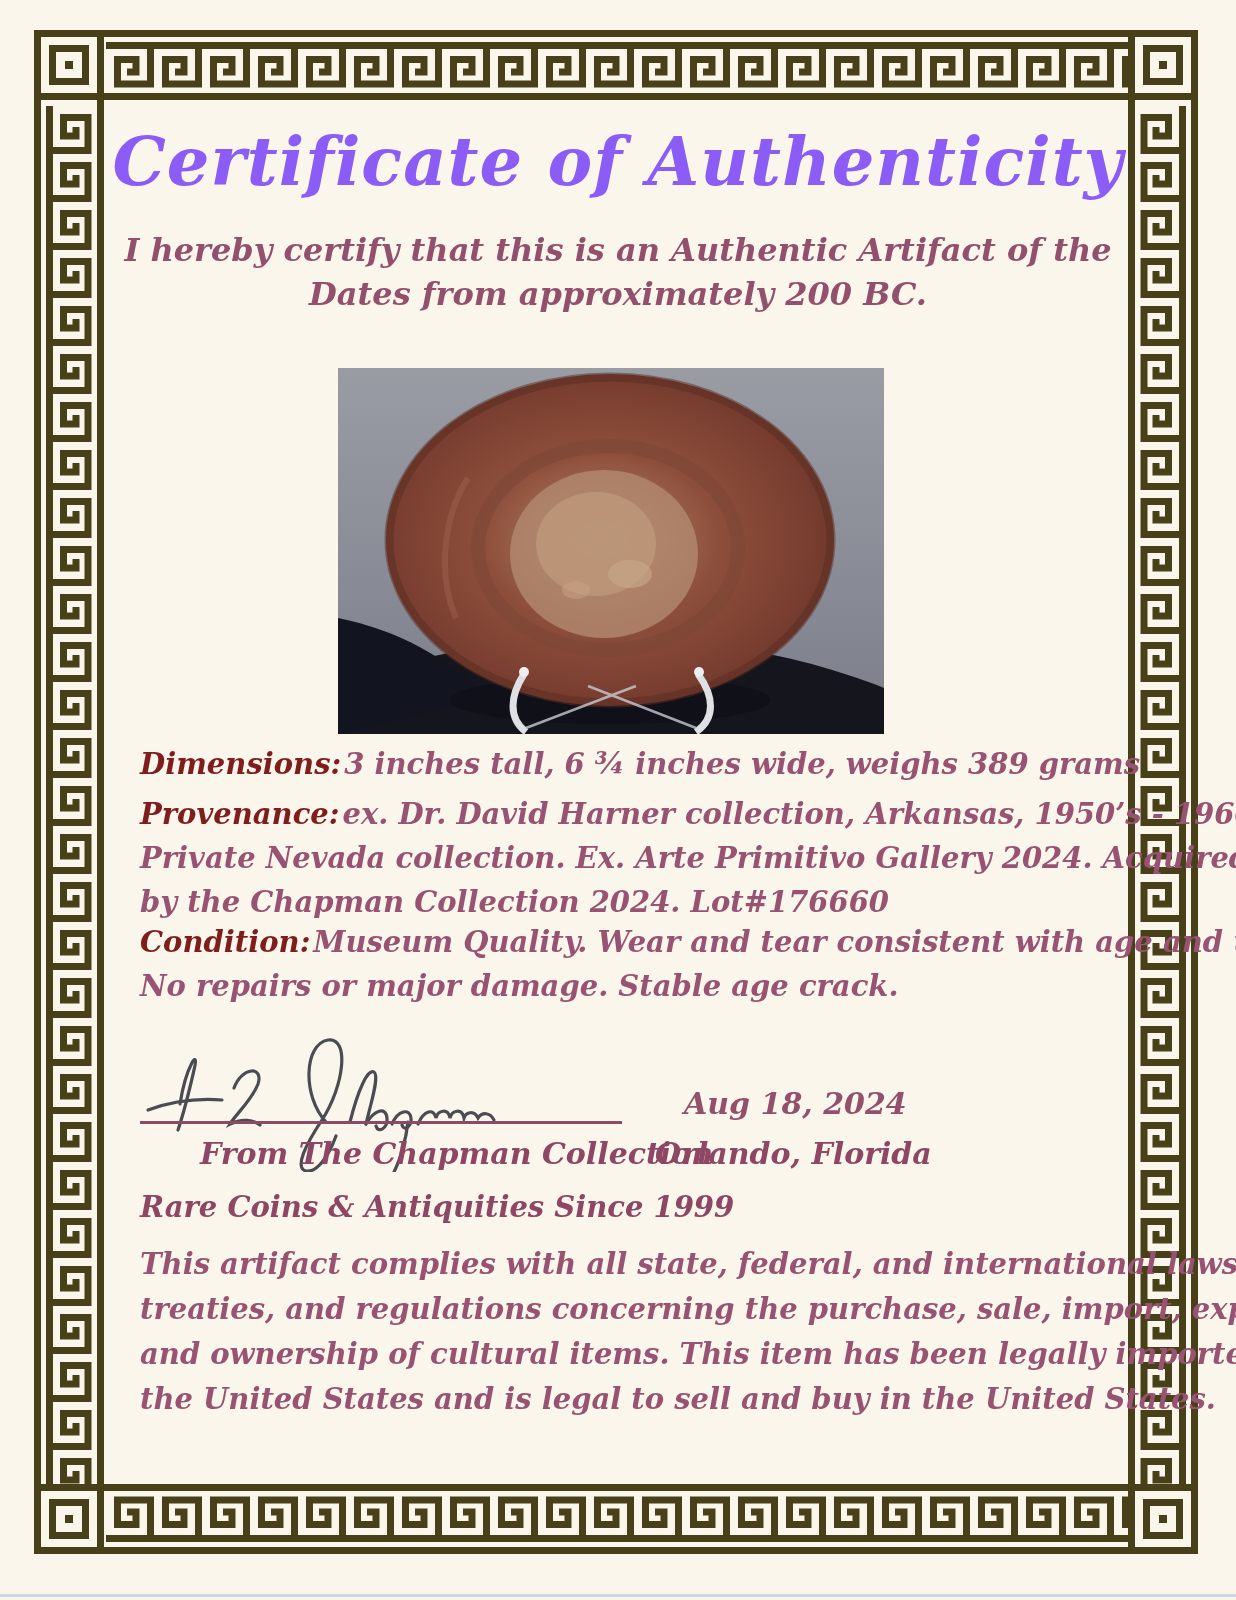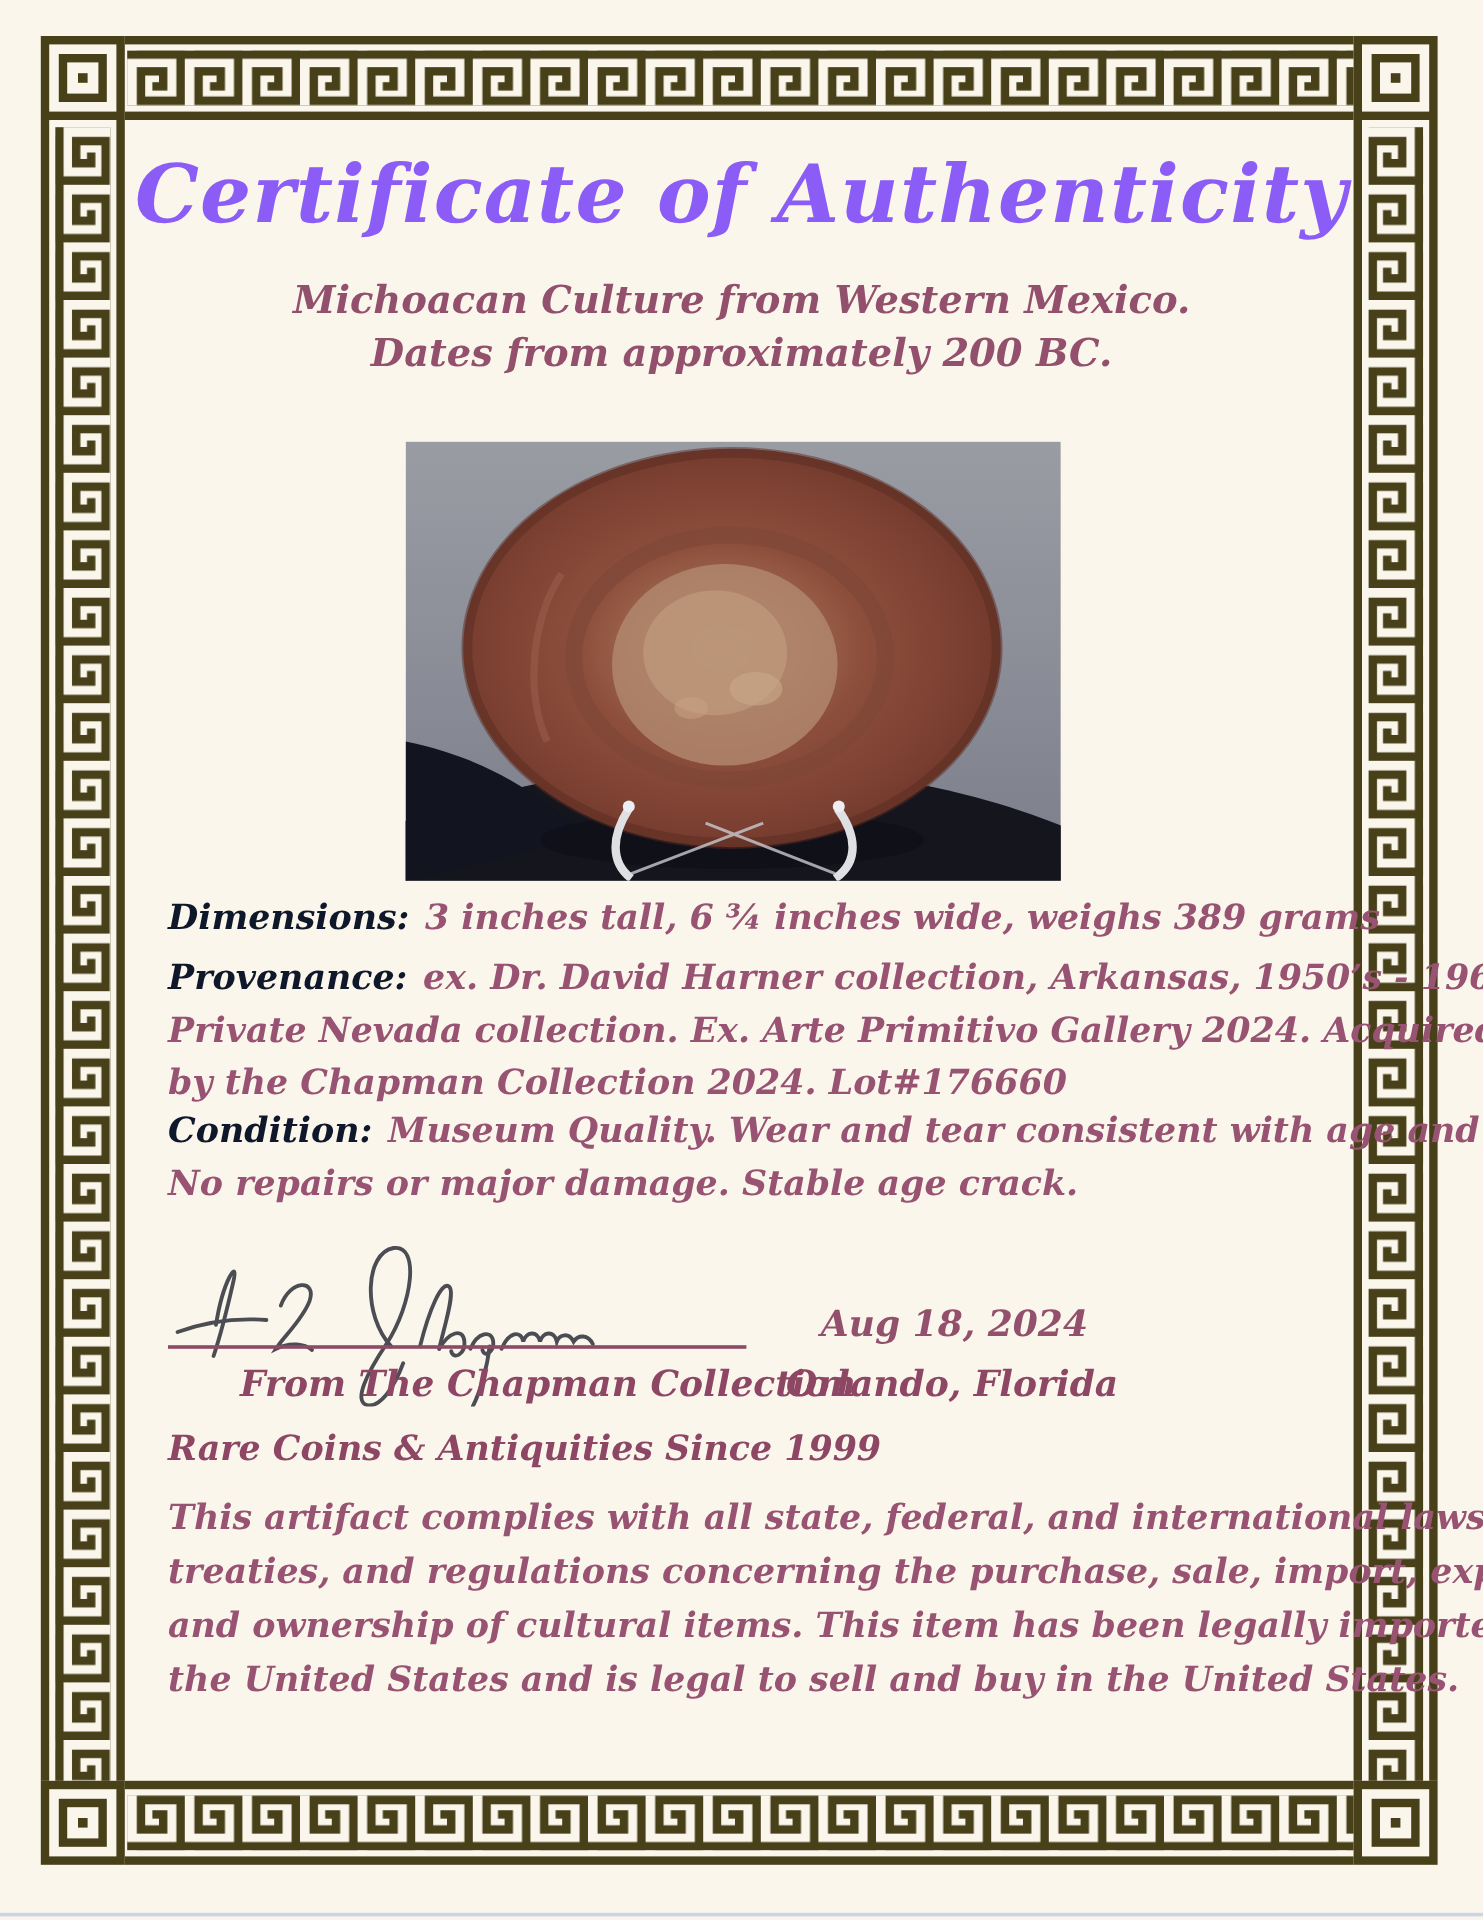--- a/index.html
+++ b/index.html
@@ -11,21 +11,21 @@
   .abs { position:absolute; }
   .title {
     left:104px; top:122px; width:1028px; text-align:center;
     font-size:67px; color:#8b5cf6; letter-spacing:1px; white-space:nowrap;
   }
   .certify { left:104px; top:228px; width:1028px; text-align:center; }
   .certify .line { font-size:32px; line-height:44px; white-space:nowrap; color:#92506d; }
   .photo-frame { left:338px; top:368px; width:546px; height:366px; }
   .para { left:140px; white-space:nowrap; }
   .para .line { font-size:29px; line-height:44px; color:#985272; }
-  .lbl { color:#0f172a; margin-right:13px; }
+  .lbl { color:#7f1d1d; margin-right:3px; }
   .sig-line { left:140px; top:1121px; width:482px; height:3px; background:#8d4a66; }
   .sig-svg { left:128px; top:1022px; pointer-events:none; }
   .date-txt { left:684px; top:1086px; font-size:30px; color:#92506d; white-space:nowrap; }
   .from-txt { left:200px; top:1136px; font-size:30px; color:#8d4663; white-space:nowrap;font-style:italic; }
   .loc-txt  { left:655px; top:1136px; font-size:30px; color:#8d4663; white-space:nowrap; }
   .tag-txt  { left:140px; top:1190px; font-size:29px; color:#8d4663; white-space:nowrap;text-align:center; }
   .legal { left:140px; top:1242px; }
   .legal .line { font-size:29px; line-height:45px; color:#985272; white-space:nowrap; }
   .scan-line { left:0; top:1594px; width:1236px; height:3px; background:#b9c6e2; opacity:.7; }
 </style>
@@ -78,21 +78,21 @@
       </g>
     <use href="#cnr" x="34" y="30"></use>
     <use href="#cnr" x="1128" y="30"></use>
     <use href="#cnr" x="34" y="1484"></use>
     <use href="#cnr" x="1128" y="1484"></use>
   </svg>
 
   <div class="abs title">Certificate of Authenticity</div>
 
   <div class="abs certify">
-    <div class="line">Michoacan Culture from Western Mexico.</div>
+    <div class="line">I hereby certify that this is an Authentic Artifact of the</div>
     <div class="line">Dates from approximately 200 BC.</div>
   </div>
 
   <div class="abs photo-frame" role="img" aria-label="Reddish-brown Michoacan pottery bowl seen from above on a clear display stand">
     <svg width="546" height="366" viewBox="0 0 546 366">
       <defs>
         <linearGradient id="bgG" x1="0" y1="0" x2="0" y2="1">
           <stop offset="0" stop-color="#9a9ca4"></stop>
           <stop offset="0.6" stop-color="#888b95"></stop>
           <stop offset="1" stop-color="#7b7e8a"></stop>

